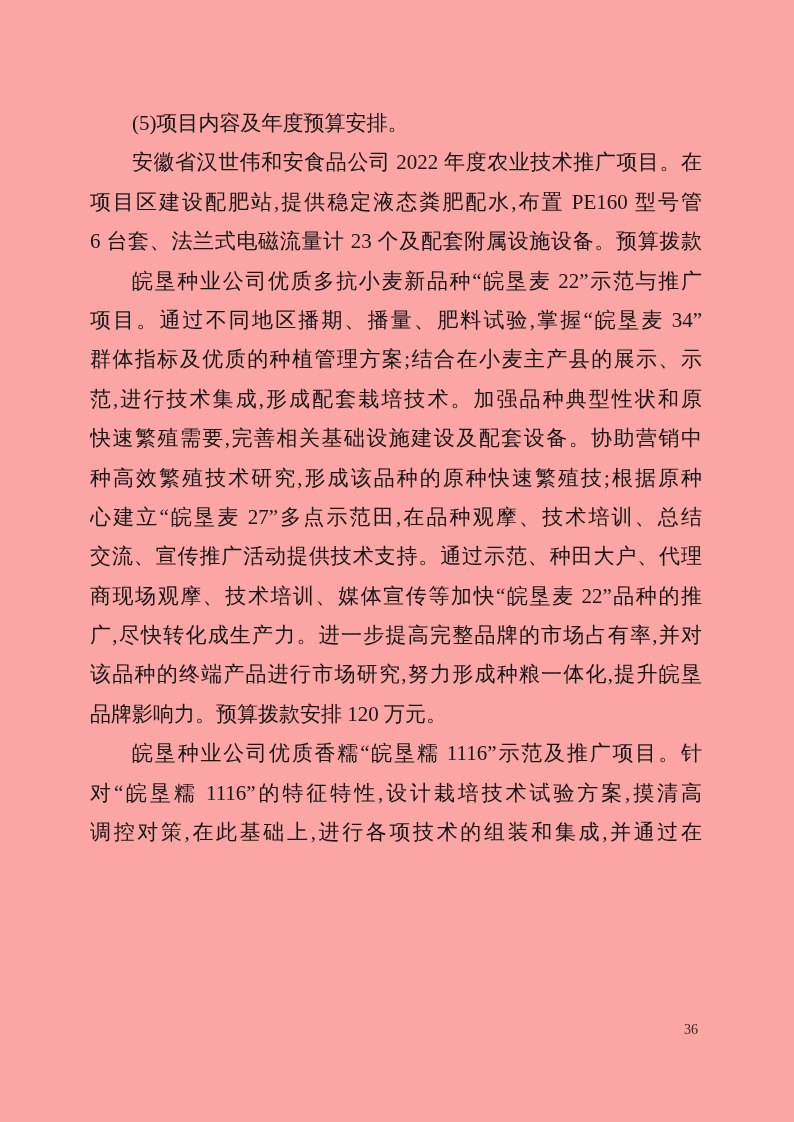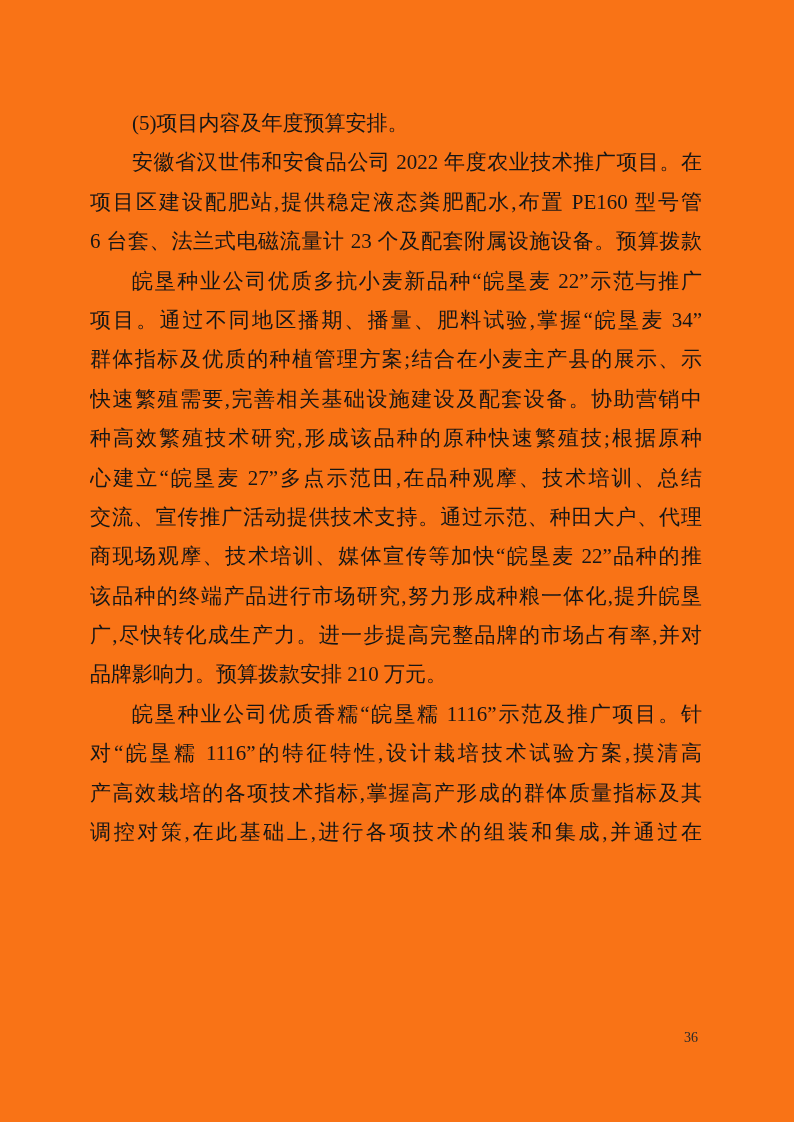--- a/index.html
+++ b/index.html
@@ -11,21 +11,21 @@
     width: 794px;
     height: 1122px;
     position: relative;
     font-family: "Liberation Serif", "DejaVu Serif", serif;
     color: #161616;
     overflow: hidden;
   }
   .page {
     position: absolute;
     inset: 0;
-    background: #f97316;
+    background: #fca5a5;
     padding-left: 8px;
   }
   .content {
     position: absolute;
     left: 90px;
     top: 104px;
     width: 612px;
   }
   .line {
     font-size: 21px;
@@ -44,42 +44,41 @@
   }
   .page-number {
     position: absolute;
     top: 1020px;
     left: 90px;
     width: 608px;
     text-align: right;
     font-size: 14px;
     line-height: 20px;
     color: #2a2a2a;
-    margin-top: 8px;
   }
 </style>
 </head>
 <body>
 
 <div class="page">
   <div class="content">
     <div class="line indent last">(5)项目内容及年度预算安排。</div>
     <div class="line indent">安徽省汉世伟和安食品公司 2022 年度农业技术推广项目。在</div>
     <div class="line">项目区建设配肥站,提供稳定液态粪肥配水,布置 PE160 型号管</div>
     <div class="line">6 台套、法兰式电磁流量计 23 个及配套附属设施设备。预算拨款</div>
     <div class="line indent">皖垦种业公司优质多抗小麦新品种“皖垦麦 22”示范与推广</div>
     <div class="line">项目。通过不同地区播期、播量、肥料试验,掌握“皖垦麦 34”</div>
     <div class="line">群体指标及优质的种植管理方案;结合在小麦主产县的展示、示</div>
+    <div class="line">范,进行技术集成,形成配套栽培技术。加强品种典型性状和原</div>
     <div class="line">快速繁殖需要,完善相关基础设施建设及配套设备。协助营销中</div>
     <div class="line">种高效繁殖技术研究,形成该品种的原种快速繁殖技;根据原种</div>
     <div class="line">心建立“皖垦麦 27”多点示范田,在品种观摩、技术培训、总结</div>
     <div class="line">交流、宣传推广活动提供技术支持。通过示范、种田大户、代理</div>
     <div class="line">商现场观摩、技术培训、媒体宣传等加快“皖垦麦 22”品种的推</div>
+    <div class="line">广,尽快转化成生产力。进一步提高完整品牌的市场占有率,并对</div>
     <div class="line">该品种的终端产品进行市场研究,努力形成种粮一体化,提升皖垦</div>
-    <div class="line">广,尽快转化成生产力。进一步提高完整品牌的市场占有率,并对</div>
-    <div class="line last">品牌影响力。预算拨款安排 210 万元。</div>
+    <div class="line last">品牌影响力。预算拨款安排 120 万元。</div>
     <div class="line indent">皖垦种业公司优质香糯“皖垦糯 1116”示范及推广项目。针</div>
     <div class="line">对“皖垦糯 1116”的特征特性,设计栽培技术试验方案,摸清高</div>
-    <div class="line">产高效栽培的各项技术指标,掌握高产形成的群体质量指标及其</div>
     <div class="line">调控对策,在此基础上,进行各项技术的组装和集成,并通过在</div>
   </div>
   <div class="page-number">36</div>
 </div>
 
 </body></html>

